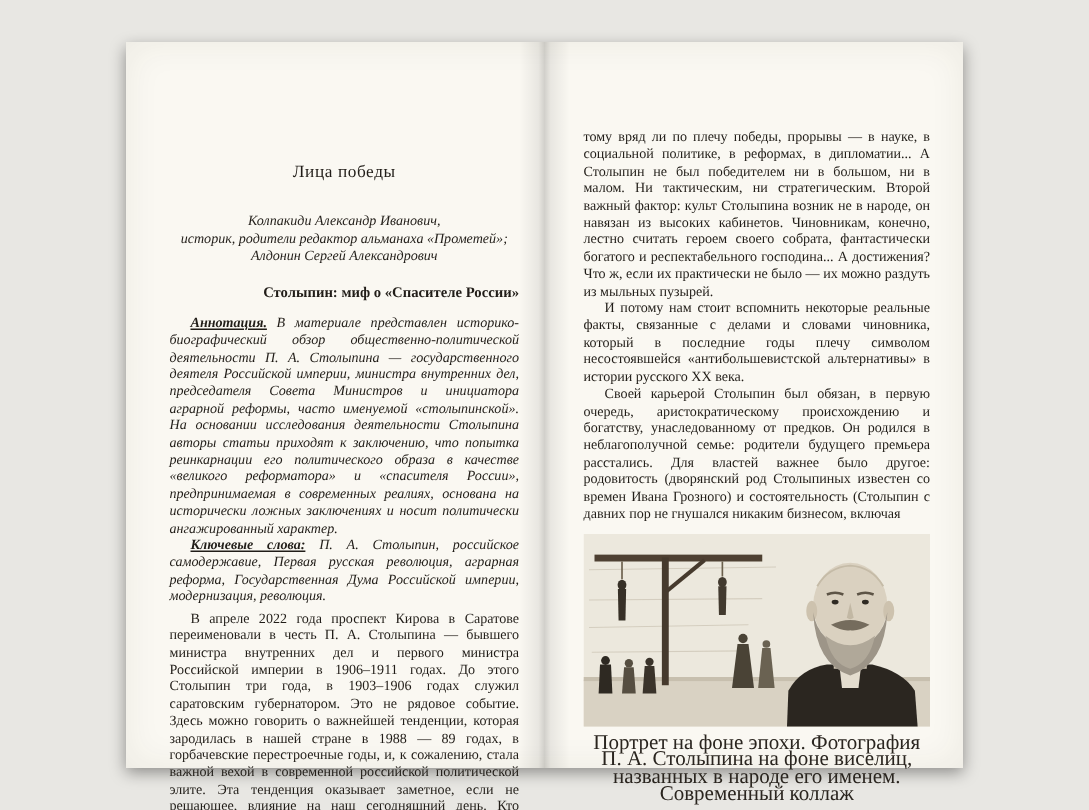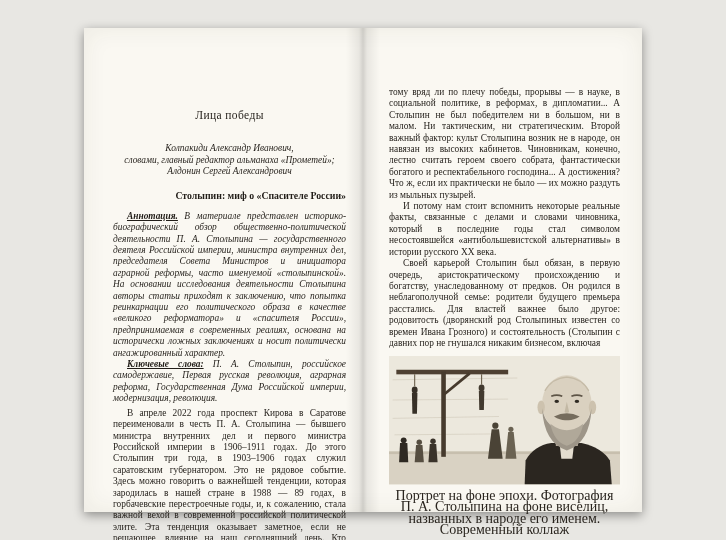--- a/index.html
+++ b/index.html
@@ -67,38 +67,38 @@
 <body>
 
 <div class="stage">
   <div class="spread">
 
     <div class="page page--left">
       <div class="p-header">Лица победы</div>
 
       <div class="authors">
         <span class="name">Колпакиди Александр Иванович,</span><br>
-        <span>словами, главный редактор альманаха «Прометей»;</span><br>
+        <span>историк, родители редактор альманаха «Прометей»;</span><br>
         <span class="name">Алдонин Сергей Александрович</span>
       </div>
 
       <div class="art-title">Столыпин: миф о «Спасителе России»</div>
 
       <p class="para annotation"><span class="lbl">Аннотация.</span><span> В материале представлен историко-биографический обзор общественно-политической деятельности П. А. Столыпина — государственного деятеля Российской империи, министра внутренних дел, председателя Совета Министров и инициатора аграрной реформы, часто именуемой «столыпинской». На основании исследования деятельности Столыпина авторы статьи приходят к заключению, что попытка реинкарнации его политического образа в качестве «великого реформатора» и «спасителя России», предпринимаемая в современных реалиях, основана на исторически ложных заключениях и носит политически ангажированный характер.</span></p>
 
       <p class="para keywords"><span class="lbl">Ключевые слова:</span><span> П. А. Столыпин, российское самодержавие, Первая русская революция, аграрная реформа, Государственная Дума Российской империи, модернизация, революция.</span></p>
 
       <p class="para body-para">В апреле 2022 года проспект Кирова в Саратове переименовали в честь П. А. Столыпина — бывшего министра внутренних дел и первого министра Российской империи в 1906–1911 годах. До этого Столыпин три года, в 1903–1906 годах служил саратовским губернатором. Это не рядовое событие. Здесь можно говорить о важнейшей тенденции, которая зародилась в нашей стране в 1988 — 89 годах, в горбачевские перестроечные годы, и, к сожалению, стала важной вехой в современной российской политической элите. Эта тенденция оказывает заметное, если не решающее, влияние на наш сегодняшний день. Кто учится у банкротов, для кого образцами стали проигравшие —</p>
 
       <div class="pageno">10</div>
     </div>
 
     <div class="page page--right">
       <p class="para no-indent">тому вряд ли по плечу победы, прорывы — в науке, в социальной политике, в реформах, в дипломатии... А Столыпин не был победителем ни в большом, ни в малом. Ни тактическим, ни стратегическим. Второй важный фактор: культ Столыпина возник не в народе, он навязан из высоких кабинетов. Чиновникам, конечно, лестно считать героем своего собрата, фантастически богатого и респектабельного господина... А достижения? Что ж, если их практически не было — их можно раздуть из мыльных пузырей.</p>
-      <p class="para">И потому нам стоит вспомнить некоторые реальные факты, связанные с делами и словами чиновника, который в последние годы стал символом несостоявшейся «антибольшевистской альтернативы» в истории русского XX века.</p>
+      <p class="para">И потому нам стоит вспомнить некоторые реальные факты, связанные с делами и словами чиновника, который в последние годы плечу символом несостоявшейся «антибольшевистской альтернативы» в истории русского XX века.</p>
       <p class="para">Своей карьерой Столыпин был обязан, в первую очередь, аристократическому происхождению и богатству, унаследованному от предков. Он родился в неблагополучной семье: родители будущего премьера расстались. Для властей важнее было другое: родовитость (дворянский род Столыпиных известен со времен Ивана Грозного) и состоятельность (Столыпин с давних пор не гнушался никаким бизнесом, включая</p>
 
       <div class="illus">
         <svg viewBox="0 0 252 140" xmlns="http://www.w3.org/2000/svg">
 
           <rect width="252" height="140" fill="#ece8dd"></rect>
           <g stroke="#d2cbbc" stroke-width="0.8" opacity="0.9">
             <line x1="4" y1="26" x2="140" y2="24"></line>
             <line x1="4" y1="48" x2="130" y2="47"></line>
             <line x1="4" y1="68" x2="120" y2="66"></line>

